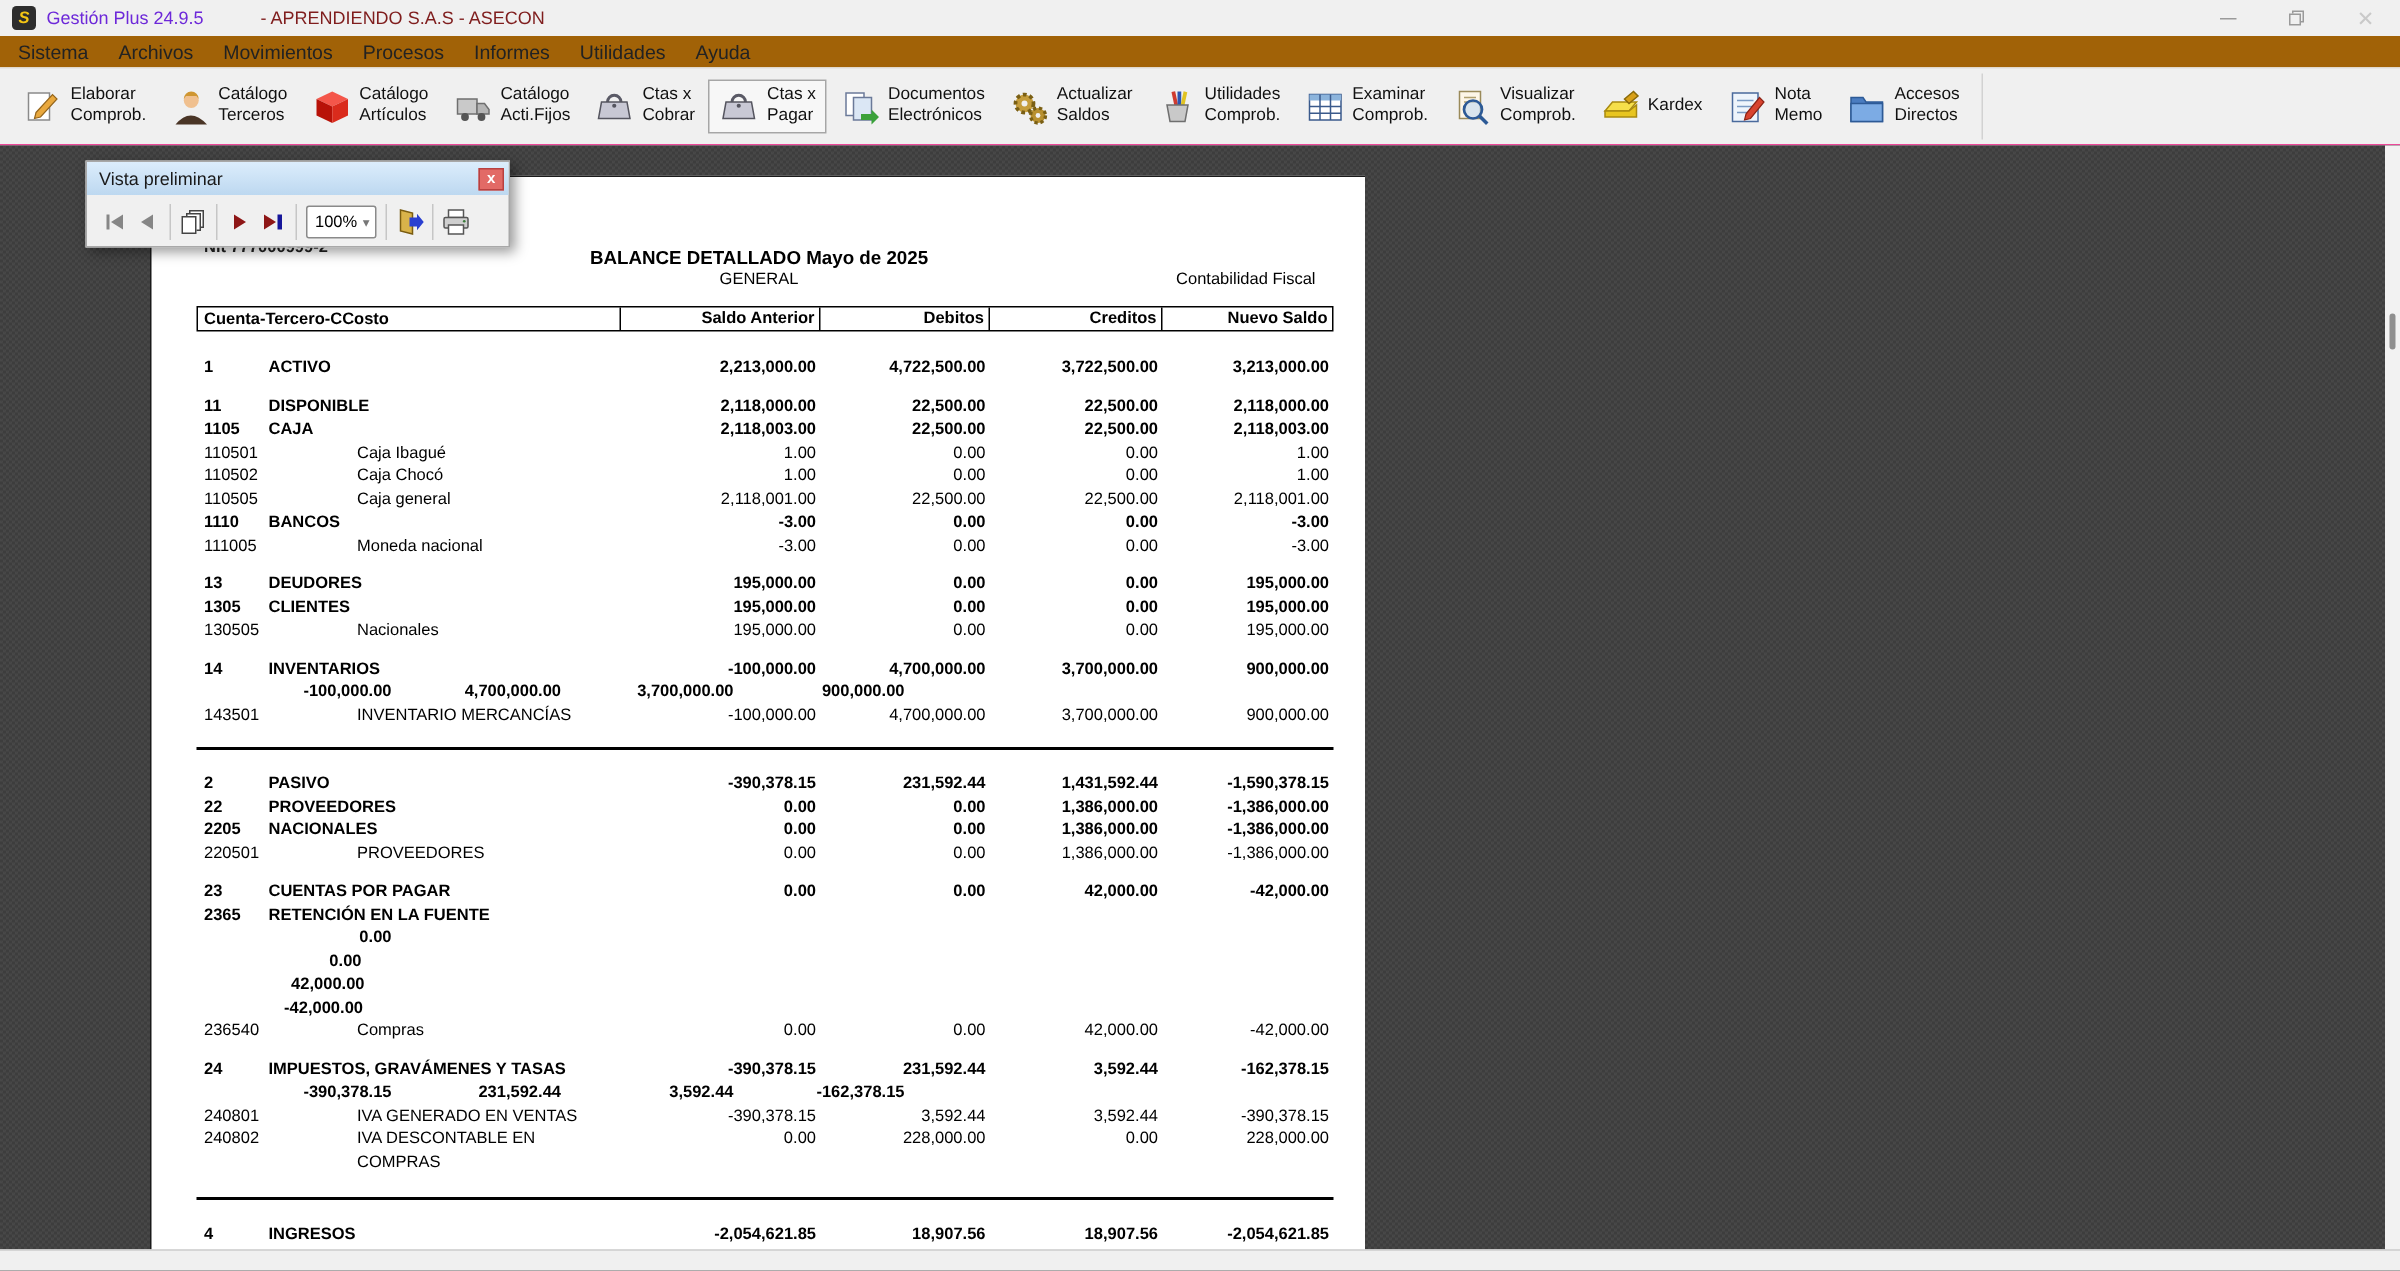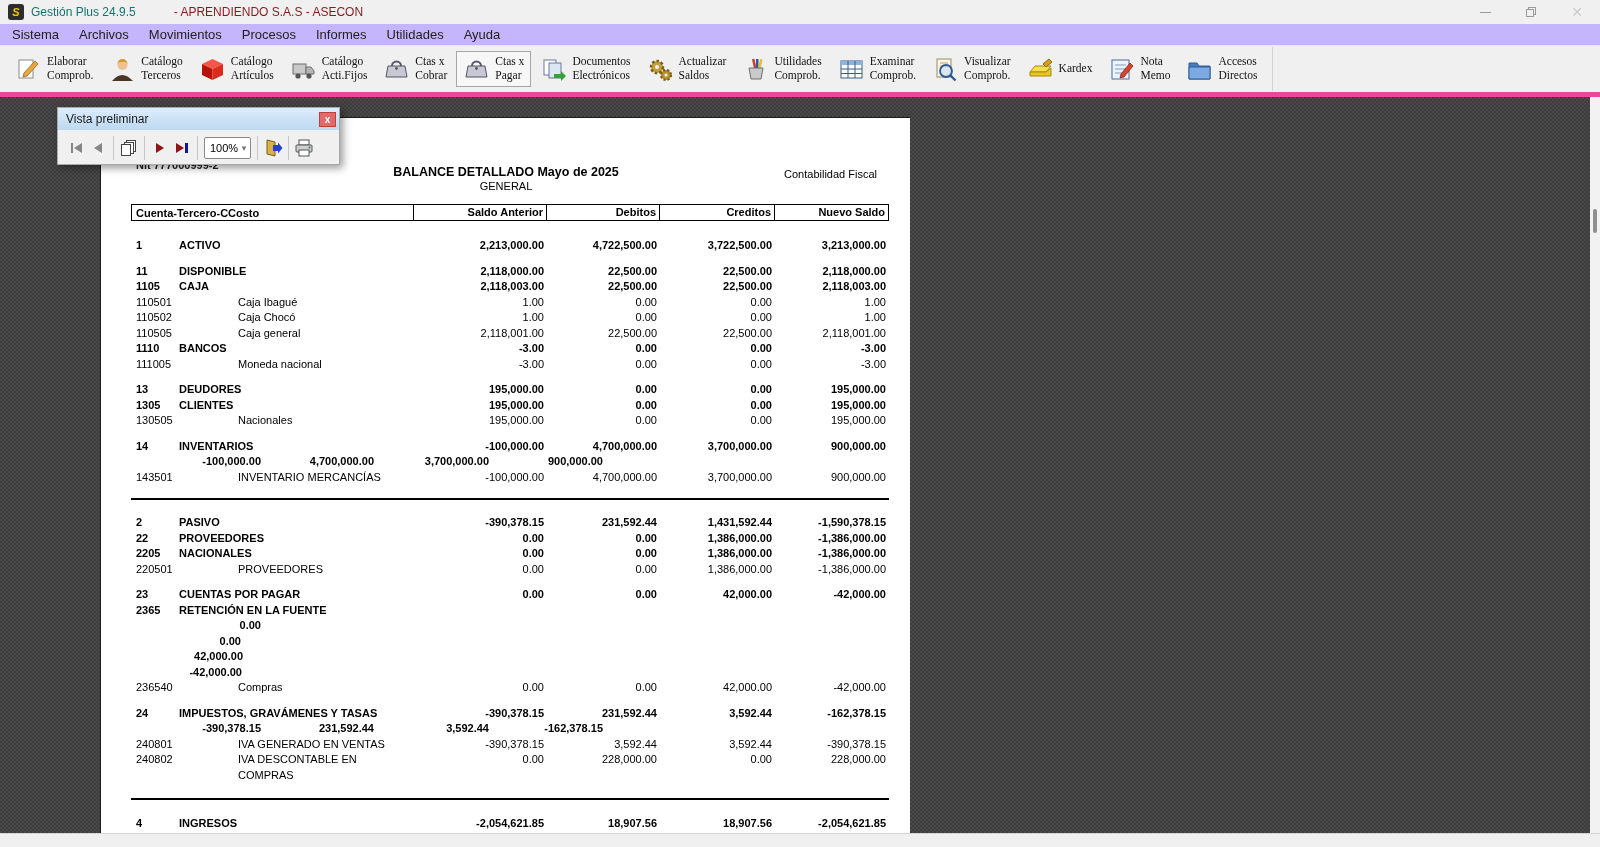--- a/index.html
+++ b/index.html
@@ -2,36 +2,36 @@
 <html><head>
 <meta charset="utf-8">
 <style>
   * { box-sizing: border-box; margin: 0; padding: 0; }
   html,body { width:1600px; height:847px; overflow:hidden; }
   body { font-family:"Liberation Sans", sans-serif; background:#f0f0f0; position:relative; }
 
   
   .titlebar { position:absolute; top:0; left:0; width:1600px; height:24px; background:#f0f0f0; display:flex; align-items:center; }
   .app-icon { width:16px; height:16px; margin:0 7px 0 8px; background:#2d2d2d; border-radius:3px; color:#f4c514; font-weight:bold; font-style:italic; font-size:11px; line-height:16px; text-align:center; flex:none; }
-  .title-app { font-size:12px; color:#0f766e; }
+  .title-app { font-size:12px; color:#6d28d9; }
   .title-doc { font-size:12px; color:#7f1d1d; margin-left:38px; }
   .win-controls { margin-left:auto; display:flex; height:24px; }
   .win-btn { width:46px; height:24px; display:flex; align-items:center; justify-content:center; color:#9a9a9a; font-size:12px; }
   .wb-min { width:11px; height:1px; background:#9a9a9a; }
   .wb-restore { position:relative; width:10px; height:10px; }
   .wb-restore i { position:absolute; width:8px; height:8px; border:1px solid #9a9a9a; background:#f0f0f0; display:block; }
   .wb-restore i.b { right:0; top:0; } .wb-restore i.f { left:0; bottom:0; }
   .wb-close { font-size:14px; color:#c9c9c9; }
 
   
-  .menubar { position:absolute; top:24px; left:0; width:1600px; height:21px; background:#c4b5fd; display:flex; align-items:center; padding-left:2px; }
+  .menubar { position:absolute; top:24px; left:0; width:1600px; height:21px; background:#a16207; display:flex; align-items:center; padding-left:2px; }
   .menu-item { font-size:13px; color:#222; padding:2px 10px; }
 
   
-  .toolbar { position:absolute; top:45px; left:0; width:1600px; height:52px; background:#f0f0f0; border-top:1px solid #e6e6e6; border-bottom:5px solid #ec4899; display:flex; align-items:center; padding-left:8px;font-family:Liberation Serif, serif; }
+  .toolbar { position:absolute; top:45px; left:0; width:1600px; height:52px; background:#f0f0f0; border-top:1px solid #e6e6e6; border-bottom:1px solid #ec4899; display:flex; align-items:center; padding-left:8px; }
   .tb-btn { display:flex; align-items:center; gap:5px; padding:3px 6px; margin-right:2px; border:1px solid transparent; }
   .tb-btn.selected { border:1px solid #a6a6a6; background:#f7f7f7; }
   .tb-label { font-size:11.5px; line-height:1.18; color:#111; white-space:nowrap; }
   .tb-sep { width:1px; height:44px; background:#d2d2d2; margin:0 6px; flex:none; }
   .tb-ico { width:27px; height:27px; flex:none; }
 
   
   .workspace { position:absolute; top:97px; left:0; width:1600px; height:736px;
     background-color:#3d3d3d;
     background-image:
@@ -40,21 +40,21 @@
     background-size:4px 4px; background-position:0 0,2px 2px; }
 
   .vscroll { position:absolute; right:0; top:0; width:10px; height:736px; background:#f2f2f2; }
   .vthumb { position:absolute; left:3px; top:112px; width:4px; height:24px; background:#8f8f8f; border-radius:2px; }
 
   
   .page { position:absolute; left:100px; top:20px; width:810px; height:716px; background:#fff; overflow:hidden; border-left:1px solid #1a1a1a; border-top:1px solid #1a1a1a; color:#000; }
   .nit { position:absolute; left:35px; top:41px; font-size:11px; font-weight:bold; color:#222; }
   .r-title { position:absolute; top:47px; left:0; width:810px; text-align:center; font-size:12.5px; font-weight:bold; }
   .r-sub { position:absolute; top:62px; left:0; width:810px; text-align:center; font-size:11px; }
-  .r-fiscal { position:absolute; top:50px; right:33px; font-size:11px; }
+  .r-fiscal { position:absolute; top:62px; right:33px; font-size:11px; }
   .hdr { position:absolute; left:30px; top:86px; width:758px; height:17px; border:1px solid #000; display:flex; font-size:11px; font-weight:bold; align-items:center; }
   .hdr .h0 { width:281px; padding-left:4px; }
   .hdr .hc { text-align:right; padding-right:3px; border-left:1px solid #000; height:100%; line-height:15px; }
   .hdr .h1 { width:133px; } .hdr .h2 { width:113px; } .hdr .h3 { width:115px; } .hdr .h4 { width:114px; }
 
   .rows { position:absolute; left:30px; top:103px; width:758px; }
   .trow { display:flex; min-height:15.5px; line-height:15.5px; font-size:11px; align-items:flex-start; }
   .trow.bold { font-weight:bold; }
   .c0 { width:283px; display:flex; flex:none; }
   .code { width:43px; margin-left:5px; flex:none; }

